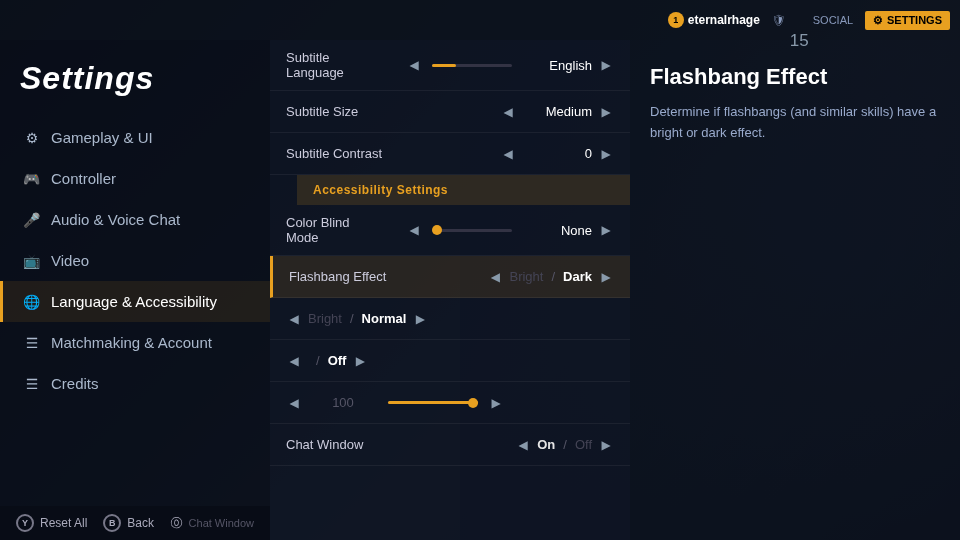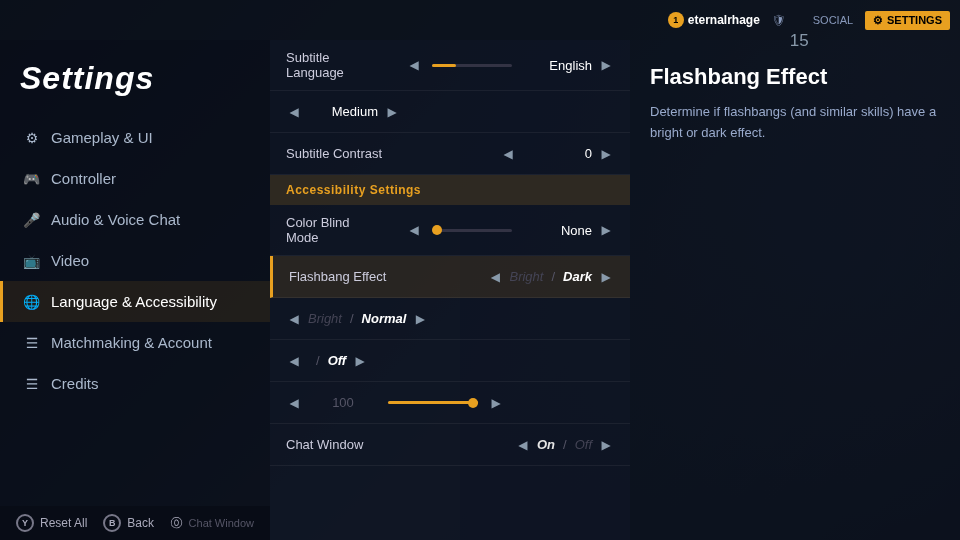--- a/index.html
+++ b/index.html
@@ -224,20 +224,21 @@
     }
 
     
     .section-header {
       padding: 8px 16px;
       background: rgba(232,160,32,0.15);
       font-size: 12px;
       color: #e8a020;
       font-weight: bold;
       letter-spacing: 0.5px;
+      margin-left: 27px;
     }
 
     
     .lock-icon {
       color: #8899aa;
       margin-right: 4px;
       font-size: 11px;
     }
 
     
@@ -303,21 +304,20 @@
 
     .level-badge {
       color: #8899aa;
       font-size: 17px;
       margin-top: 42px;
     }
 
     
     .toggle-option {
       font-size: 13px;
-      font-style: italic;
     }
 
     .toggle-active {
       color: #fff;
       font-weight: bold;
     }
 
     .toggle-inactive {
       color: #445;
     }
@@ -414,20 +414,21 @@
         <span class="arrow-btn">◀</span>
         <div class="lang-slider">
           <div class="lang-slider-fill"></div>
         </div>
         <span class="value-text value-active">English</span>
         <span class="arrow-btn">▶</span>
       </div>
     </div>
 
     <div class="setting-row">
+      <span class="setting-label">Subtitle Size</span>
       <div class="setting-value">
         <span class="arrow-btn">◀</span>
         <span class="value-text value-active">Medium</span>
         <span class="arrow-btn">▶</span>
       </div>
     </div>
 
     <div class="setting-row">
       <span class="setting-label">Subtitle Contrast</span>
       <div class="setting-value">

